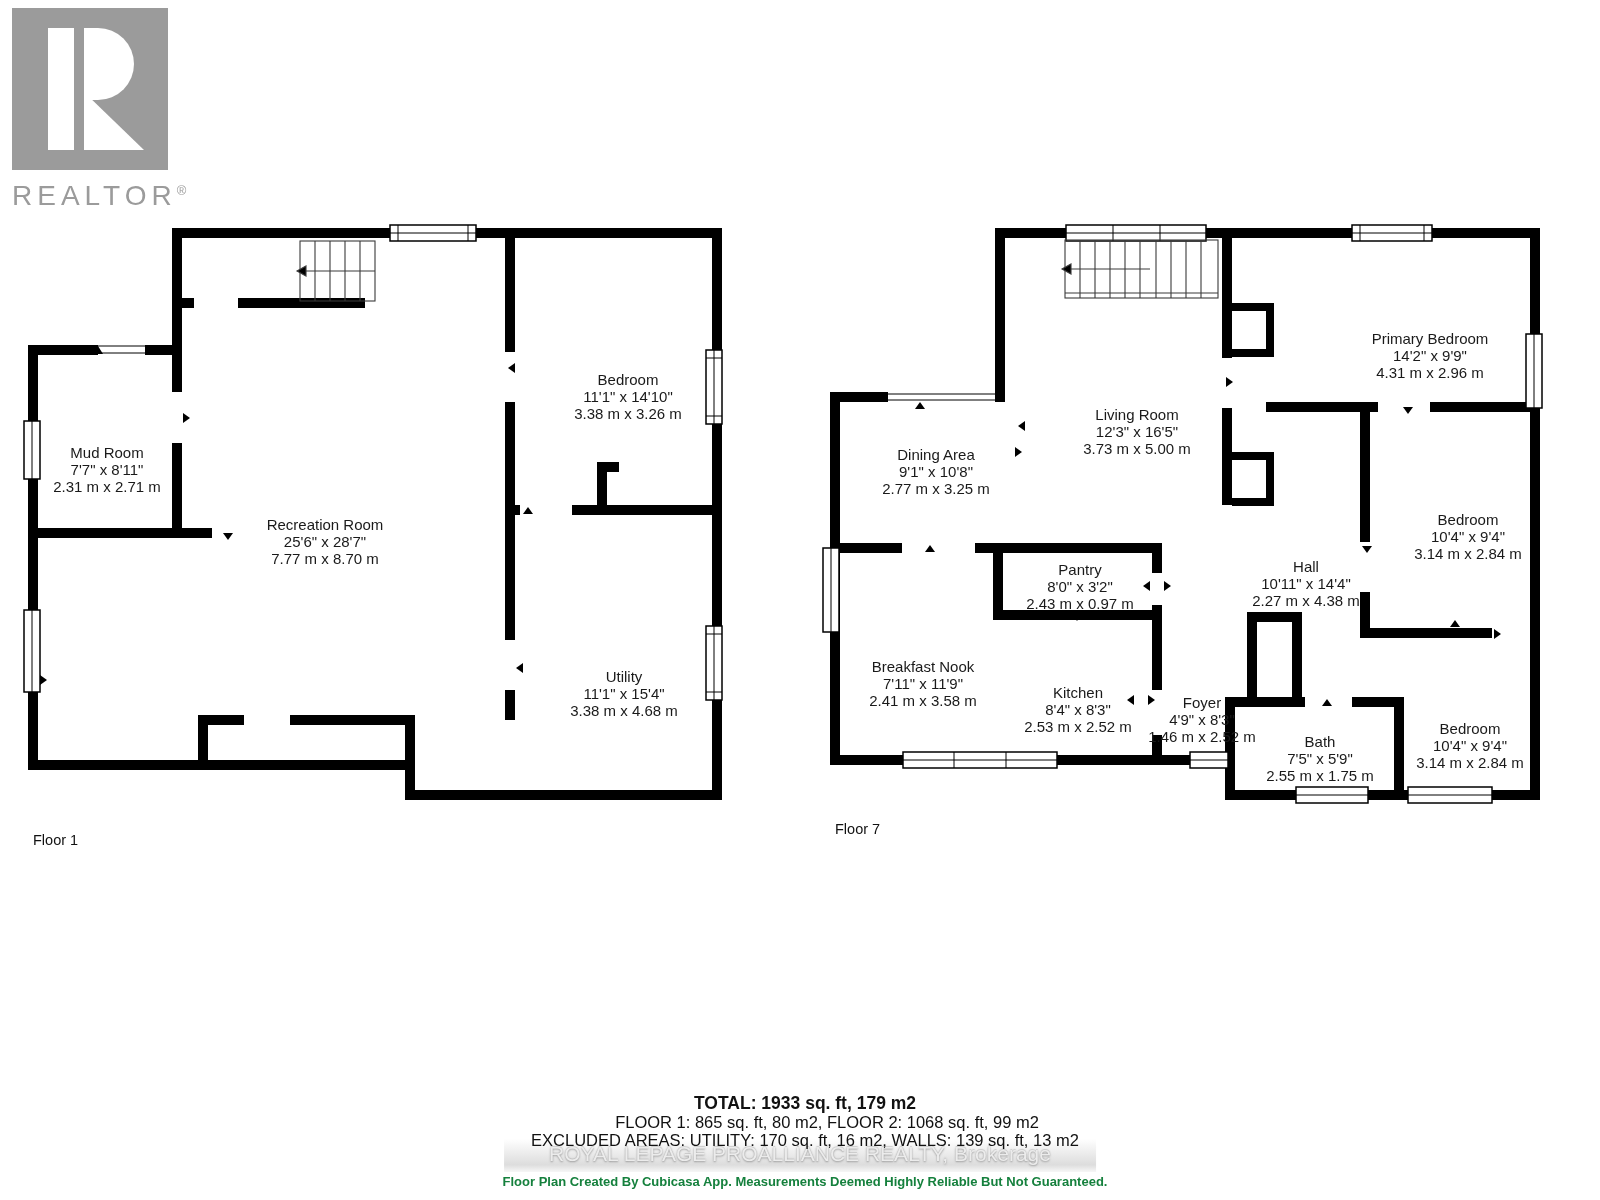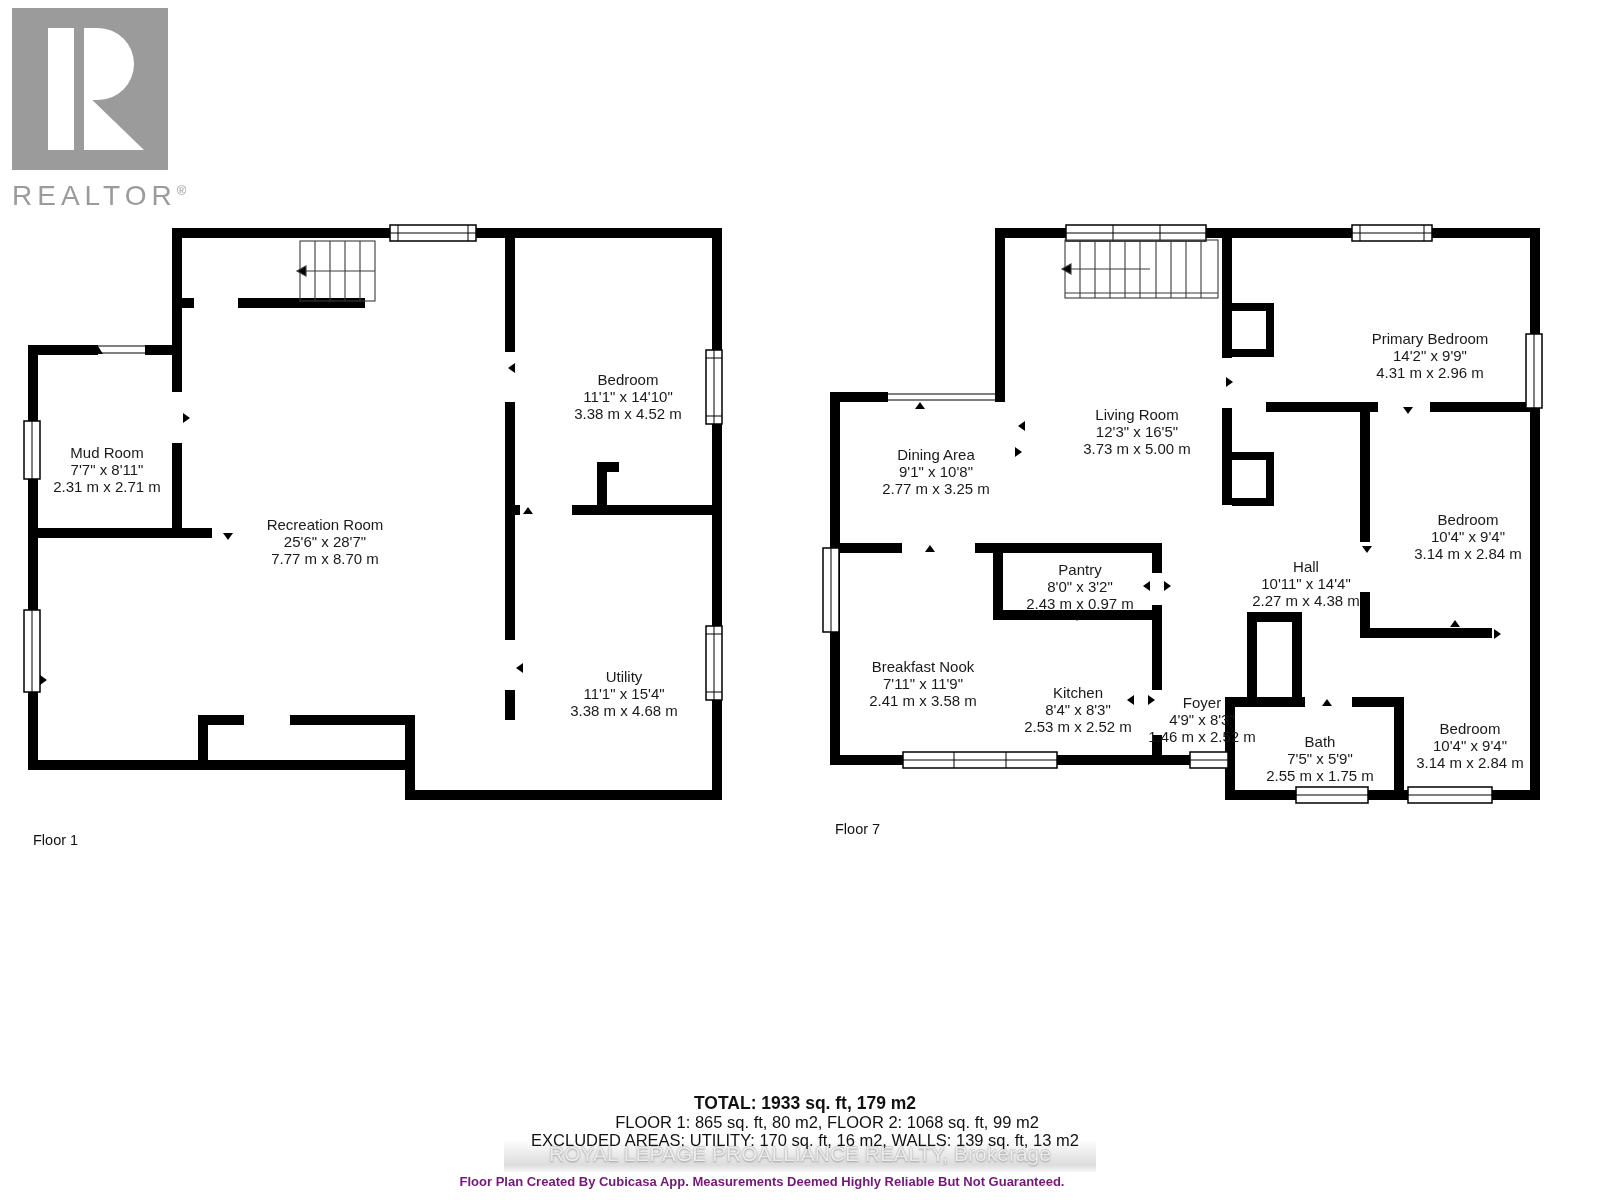--- a/index.html
+++ b/index.html
@@ -16,22 +16,22 @@
   .logo-text sup{font-size:13px;letter-spacing:0;}
   .watermark{position:absolute;left:800px;top:1136px;transform:translateX(-50%);
     font-size:21px;line-height:36px;white-space:nowrap;color:#ececec;
     text-shadow:0 1px 2px rgba(140,140,140,.85), 0 -1px 1px rgba(170,170,170,.5);
     padding:0 45px;background:linear-gradient(180deg,rgba(255,255,255,0) 8%,rgba(165,165,165,.38) 80%,rgba(210,210,210,.18) 100%);
     z-index:1;}
   .sum{position:absolute;left:805px;transform:translateX(-50%);white-space:nowrap;color:#111;z-index:2;}
   .sum-total{top:1093px;font-size:17.5px;font-weight:bold;text-align:center;}
   .sum-floors{top:1113px;font-size:16.5px;margin-left:22px;}
   .sum-excluded{top:1131px;font-size:16.5px;}
-  .disclaimer{position:absolute;left:762px;top:1174px;transform:translateX(-50%);
-    font-size:13px;font-weight:bold;color:#701a75;z-index:2;white-space:nowrap;}
+  .disclaimer{position:absolute;left:805px;top:1174px;transform:translateX(-50%);
+    font-size:13px;font-weight:bold;color:#15803d;z-index:2;white-space:nowrap;}
   
   .w{fill:#000;}
   .winr{fill:#fff;stroke:#000;stroke-width:1.5;}
   .winl{stroke:#000;stroke-width:1;}
   .stair{stroke:#3a3a3a;stroke-width:1.1;fill:none;}
   .arr{fill:#000;}
 </style>
 </head>
 <body>
 
@@ -220,21 +220,21 @@
     <span>2.31 m x 2.71 m</span>
   </div>
   <div class="room-label" style="left:325px;top:516px">
     <span>Recreation Room</span>
     <span>25'6" x 28'7"</span>
     <span>7.77 m x 8.70 m</span>
   </div>
   <div class="room-label" style="left:628px;top:371px">
     <span>Bedroom</span>
     <span>11'1" x 14'10"</span>
-    <span>3.38 m x 4.52 m</span>
+    <span>3.38 m x 3.26 m</span>
   </div>
   <div class="room-label" style="left:624px;top:668px">
     <span>Utility</span>
     <span>11'1" x 15'4"</span>
     <span>3.38 m x 4.68 m</span>
   </div>
 
   <div class="room-label" style="left:936px;top:446px">
     <span>Dining Area</span>
     <span>9'1" x 10'8"</span>

